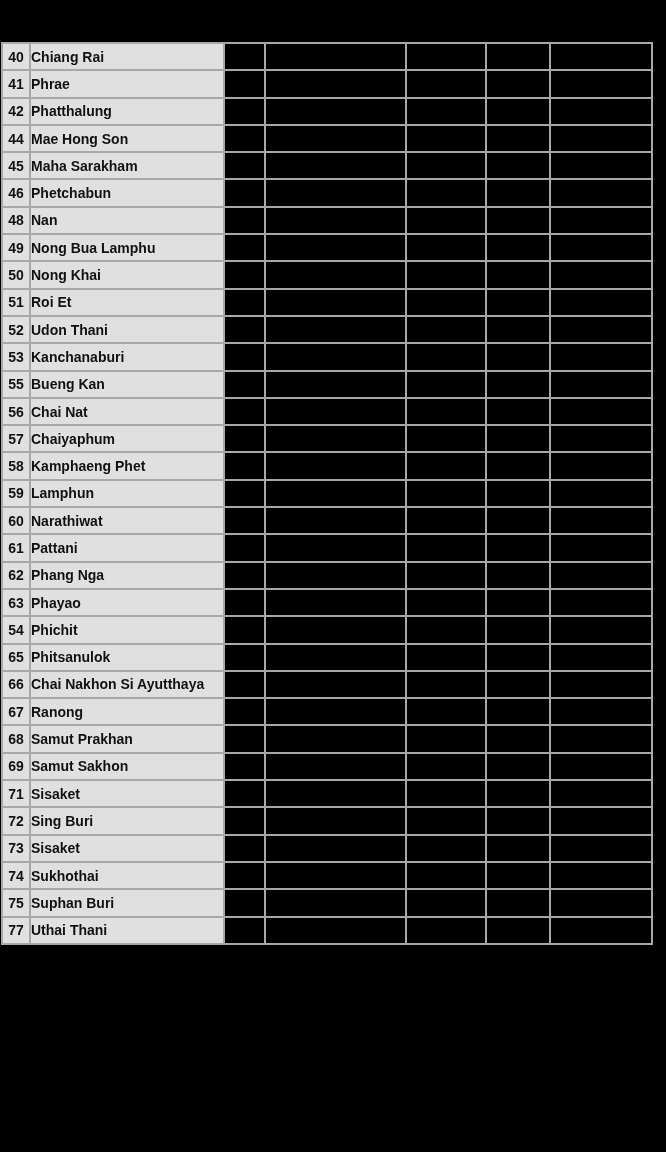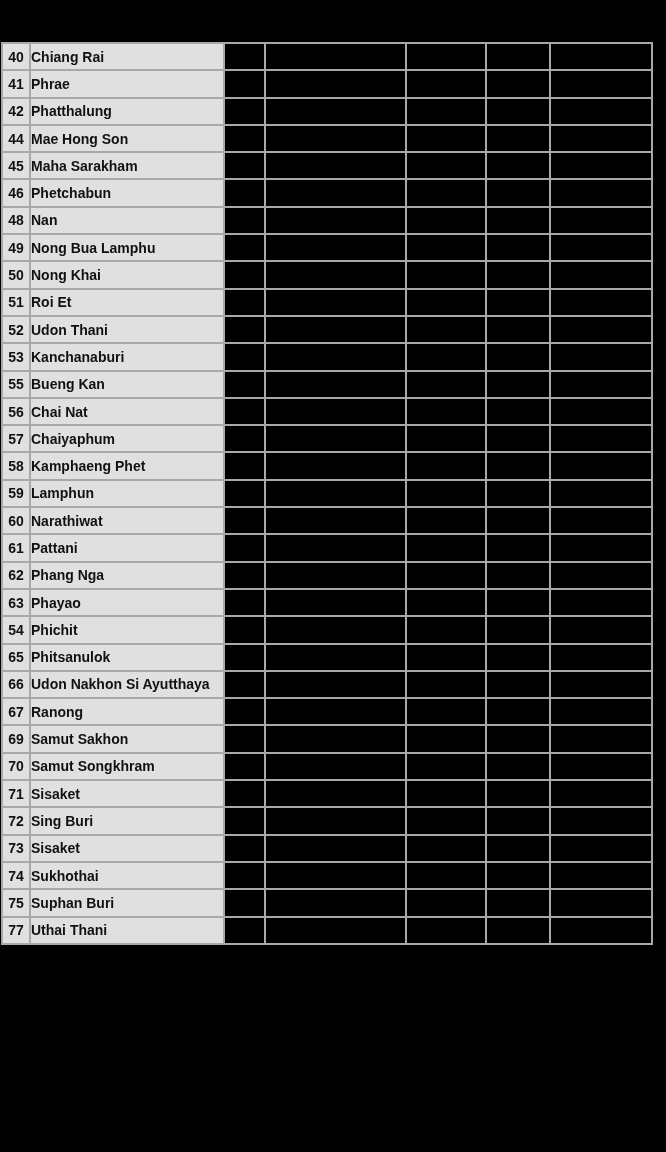--- a/index.html
+++ b/index.html
@@ -224,48 +224,48 @@
         <td class="num">65</td>
         <td class="name">Phitsanulok</td>
         <td class="c1"></td>
         <td class="c2"></td>
         <td class="c3"></td>
         <td class="c4"></td>
         <td class="c5"></td>
       </tr>
       <tr>
         <td class="num">66</td>
-        <td class="name">Udon Nakhon Si Ayutthaya</td>
+        <td class="name">Chai Nakhon Si Ayutthaya</td>
         <td class="c1"></td>
         <td class="c2"></td>
         <td class="c3"></td>
         <td class="c4"></td>
         <td class="c5"></td>
       </tr>
       <tr>
         <td class="num">67</td>
         <td class="name">Ranong</td>
         <td class="c1"></td>
         <td class="c2"></td>
         <td class="c3"></td>
         <td class="c4"></td>
         <td class="c5"></td>
       </tr>
       <tr>
+        <td class="num">68</td>
+        <td class="name">Samut Prakhan</td>
+        <td class="c1"></td>
+        <td class="c2"></td>
+        <td class="c3"></td>
+        <td class="c4"></td>
+        <td class="c5"></td>
+      </tr>
+      <tr>
         <td class="num">69</td>
         <td class="name">Samut Sakhon</td>
-        <td class="c1"></td>
-        <td class="c2"></td>
-        <td class="c3"></td>
-        <td class="c4"></td>
-        <td class="c5"></td>
-      </tr>
-      <tr>
-        <td class="num">70</td>
-        <td class="name">Samut Songkhram</td>
         <td class="c1"></td>
         <td class="c2"></td>
         <td class="c3"></td>
         <td class="c4"></td>
         <td class="c5"></td>
       </tr>
       <tr>
         <td class="num">71</td>
         <td class="name">Sisaket</td>
         <td class="c1"></td>

